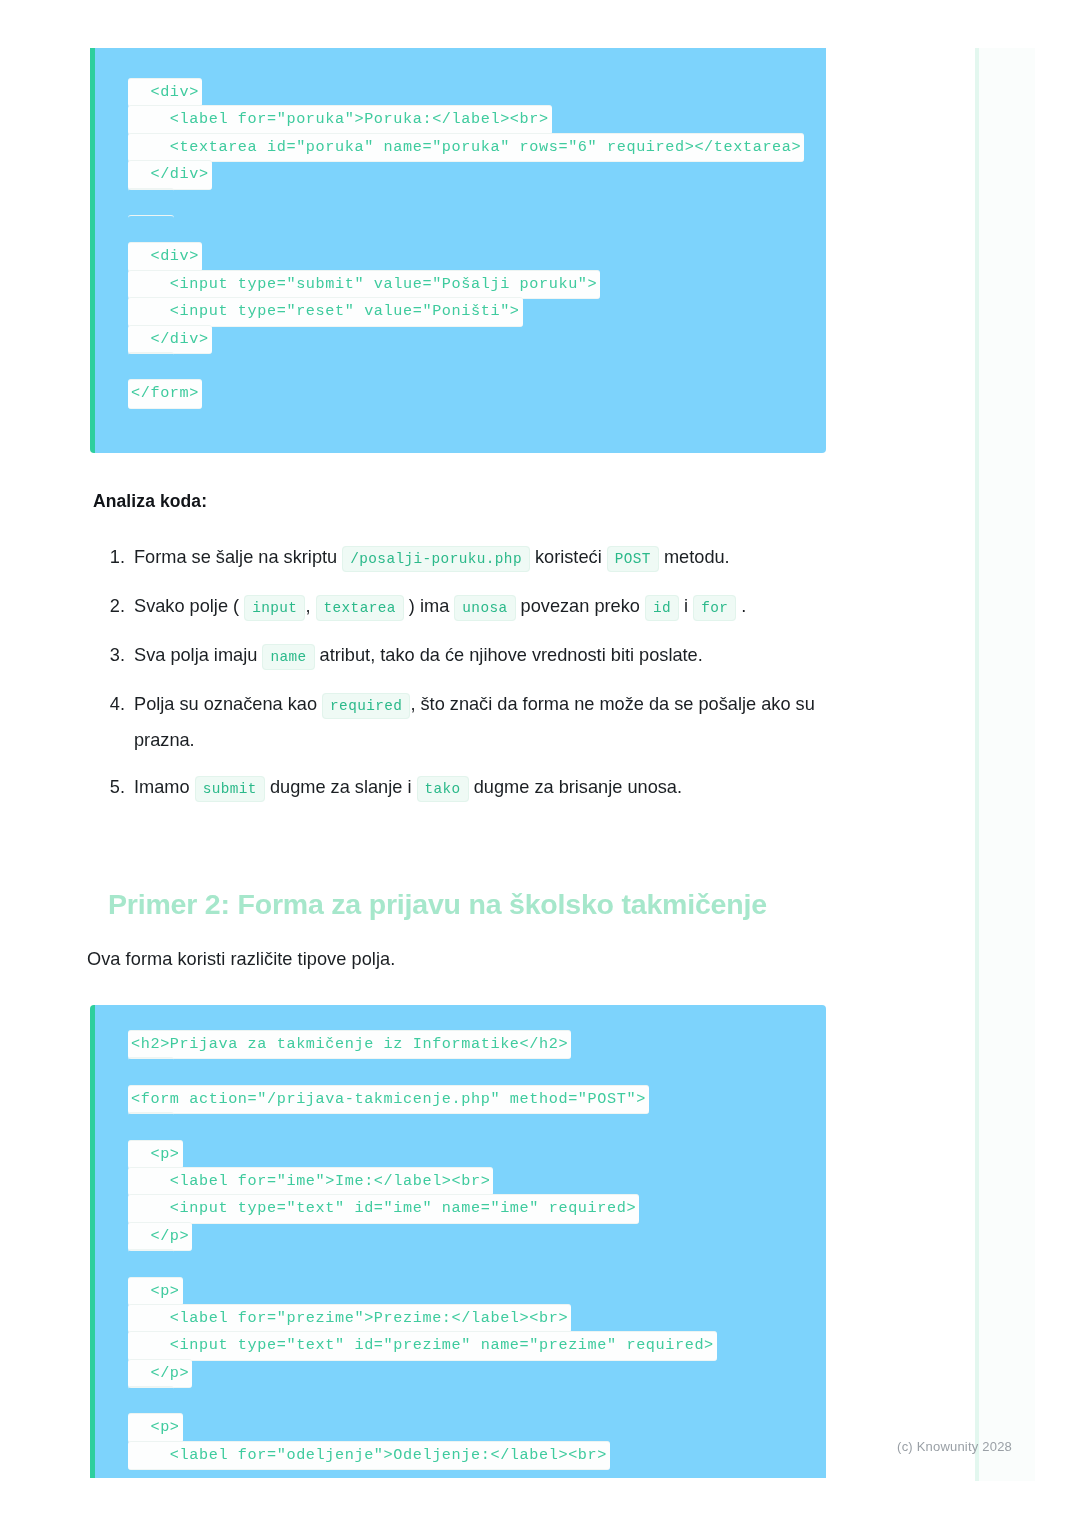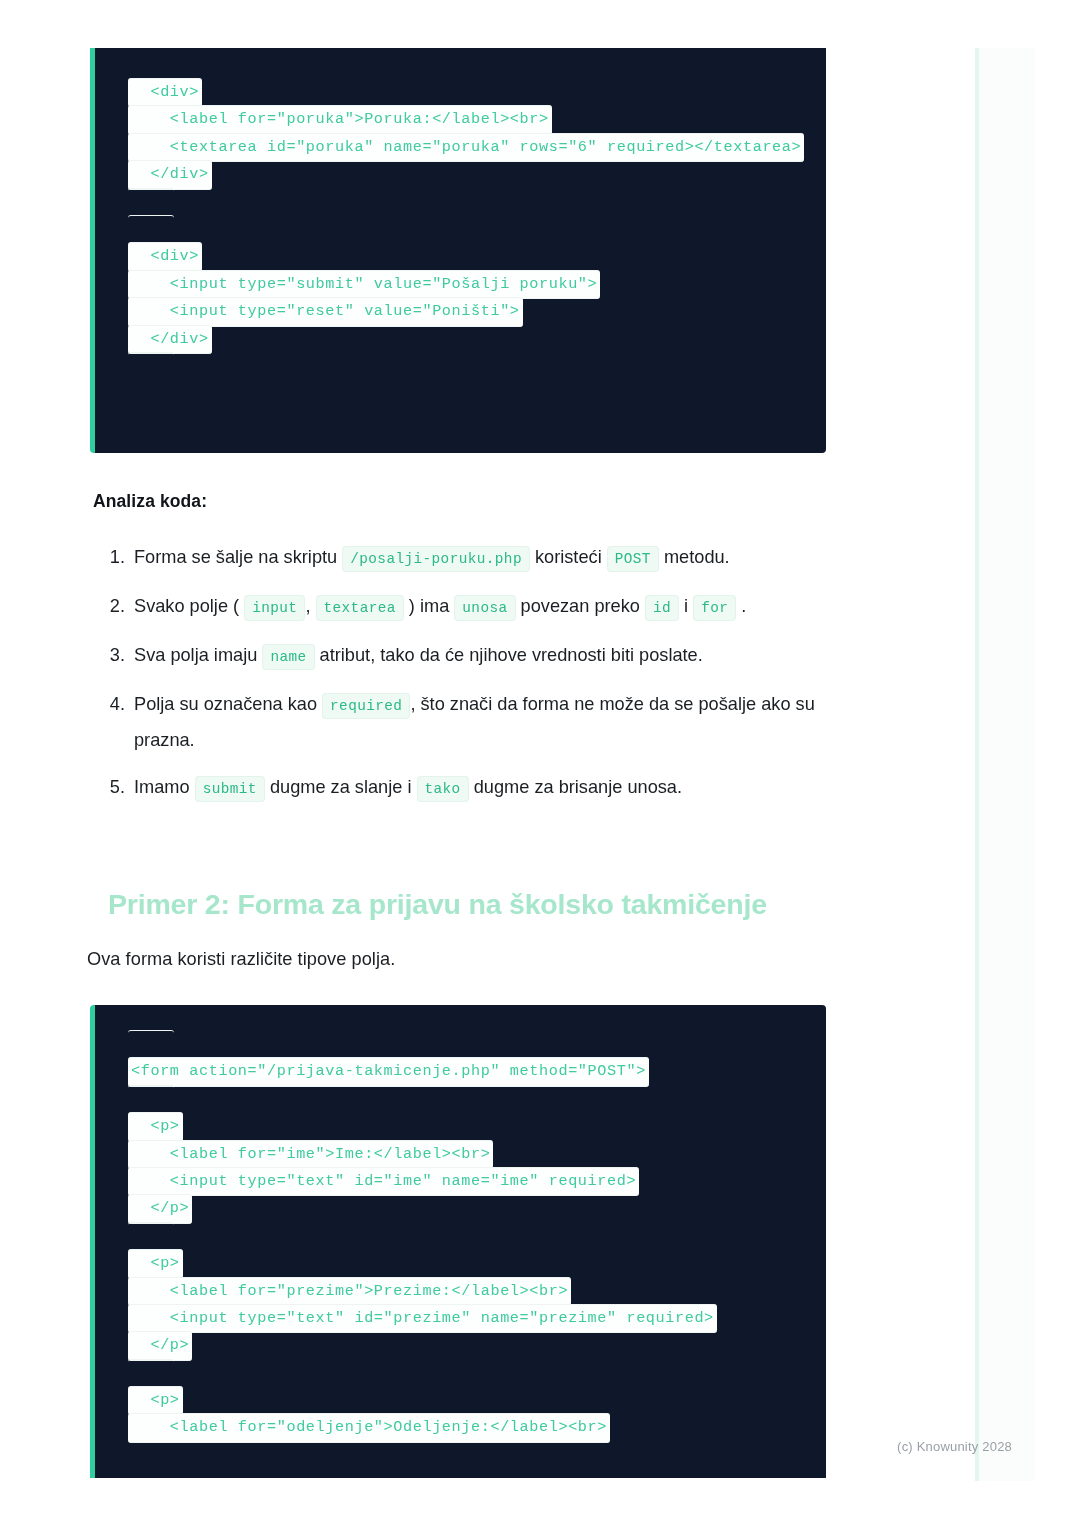--- a/index.html
+++ b/index.html
@@ -39,21 +39,21 @@
     position: absolute;
     top: 0;
     left: 0;
     width: 1080px;
     height: 1528px;
   }
 
   
   .code-block {
     position: absolute;
-    background: #0f172a;
+    background: #7dd3fc;
     border-left: 5px solid #2ecf9d;
     border-radius: 4px;
     overflow: hidden;
     box-sizing: border-box;
   }
   .code-block.clipped-top {
     border-top-left-radius: 0;
     border-top-right-radius: 0;
   }
   .code-block.clipped-bottom {
@@ -170,20 +170,21 @@
           <div class="code-line"><span class="txt">    &lt;label for="poruka"&gt;Poruka:&lt;/label&gt;&lt;br&gt;</span></div>
           <div class="code-line"><span class="txt">    &lt;textarea id="poruka" name="poruka" rows="6" required&gt;&lt;/textarea&gt;</span></div>
           <div class="code-line"><span class="txt">  &lt;/div&gt;</span></div>
           <div class="code-line blank"><span class="txt"> </span></div>
           <div class="code-line blank"><span class="txt"> </span></div>
           <div class="code-line"><span class="txt">  &lt;div&gt;</span></div>
           <div class="code-line"><span class="txt">    &lt;input type="submit" value="Pošalji poruku"&gt;</span></div>
           <div class="code-line"><span class="txt">    &lt;input type="reset" value="Poništi"&gt;</span></div>
           <div class="code-line"><span class="txt">  &lt;/div&gt;</span></div>
           <div class="code-line blank"><span class="txt"> </span></div>
+          <div class="code-line"><span class="txt">&lt;/form&gt;</span></div>
         </div>
     </div>
   </div>
 
   <div class="h-bold" style="left:93px; top:491px;">Analiza koda:</div>
 
   <ol class="analysis" id="analysis-list">
       <li>Forma se šalje na skriptu <code class="chip">/posalji-poruku.php</code> koristeći <code class="chip">POST</code> metodu.</li>
       <li>Svako polje ( <code class="chip">input</code>, <code class="chip">textarea</code> ) ima <code class="chip">unosa</code> povezan preko <code class="chip">id</code> i <code class="chip">for</code> .</li>
       <li>Sva polja imaju <code class="chip">name</code> atribut, tako da će njihove vrednosti biti poslate.</li>
@@ -191,20 +192,21 @@
       <li>Imamo <code class="chip">submit</code> dugme za slanje i <code class="chip">tako</code> dugme za brisanje unosa.</li>
     </ol>
 
   <div class="h2-green" style="left:108px; top:888px;">Primer 2: Forma za prijavu na školsko takmičenje</div>
 
   <div class="para" style="left:87px; top:949px;">Ova forma koristi različite tipove polja.</div>
 
   <div class="code-block clipped-bottom" style="left:90px; top:1005px; width:736px; height:473px;">
     <div class="code-inner" style="padding-top:25px;">
       <div id="cb2">
+          <div class="code-line"><span class="txt">&lt;h2&gt;Prijava za takmičenje iz Informatike&lt;/h2&gt;</span></div>
           <div class="code-line blank"><span class="txt"> </span></div>
           <div class="code-line"><span class="txt">&lt;form action="/prijava-takmicenje.php" method="POST"&gt;</span></div>
           <div class="code-line blank"><span class="txt"> </span></div>
           <div class="code-line"><span class="txt">  &lt;p&gt;</span></div>
           <div class="code-line"><span class="txt">    &lt;label for="ime"&gt;Ime:&lt;/label&gt;&lt;br&gt;</span></div>
           <div class="code-line"><span class="txt">    &lt;input type="text" id="ime" name="ime" required&gt;</span></div>
           <div class="code-line"><span class="txt">  &lt;/p&gt;</span></div>
           <div class="code-line blank"><span class="txt"> </span></div>
           <div class="code-line"><span class="txt">  &lt;p&gt;</span></div>
           <div class="code-line"><span class="txt">    &lt;label for="prezime"&gt;Prezime:&lt;/label&gt;&lt;br&gt;</span></div>

